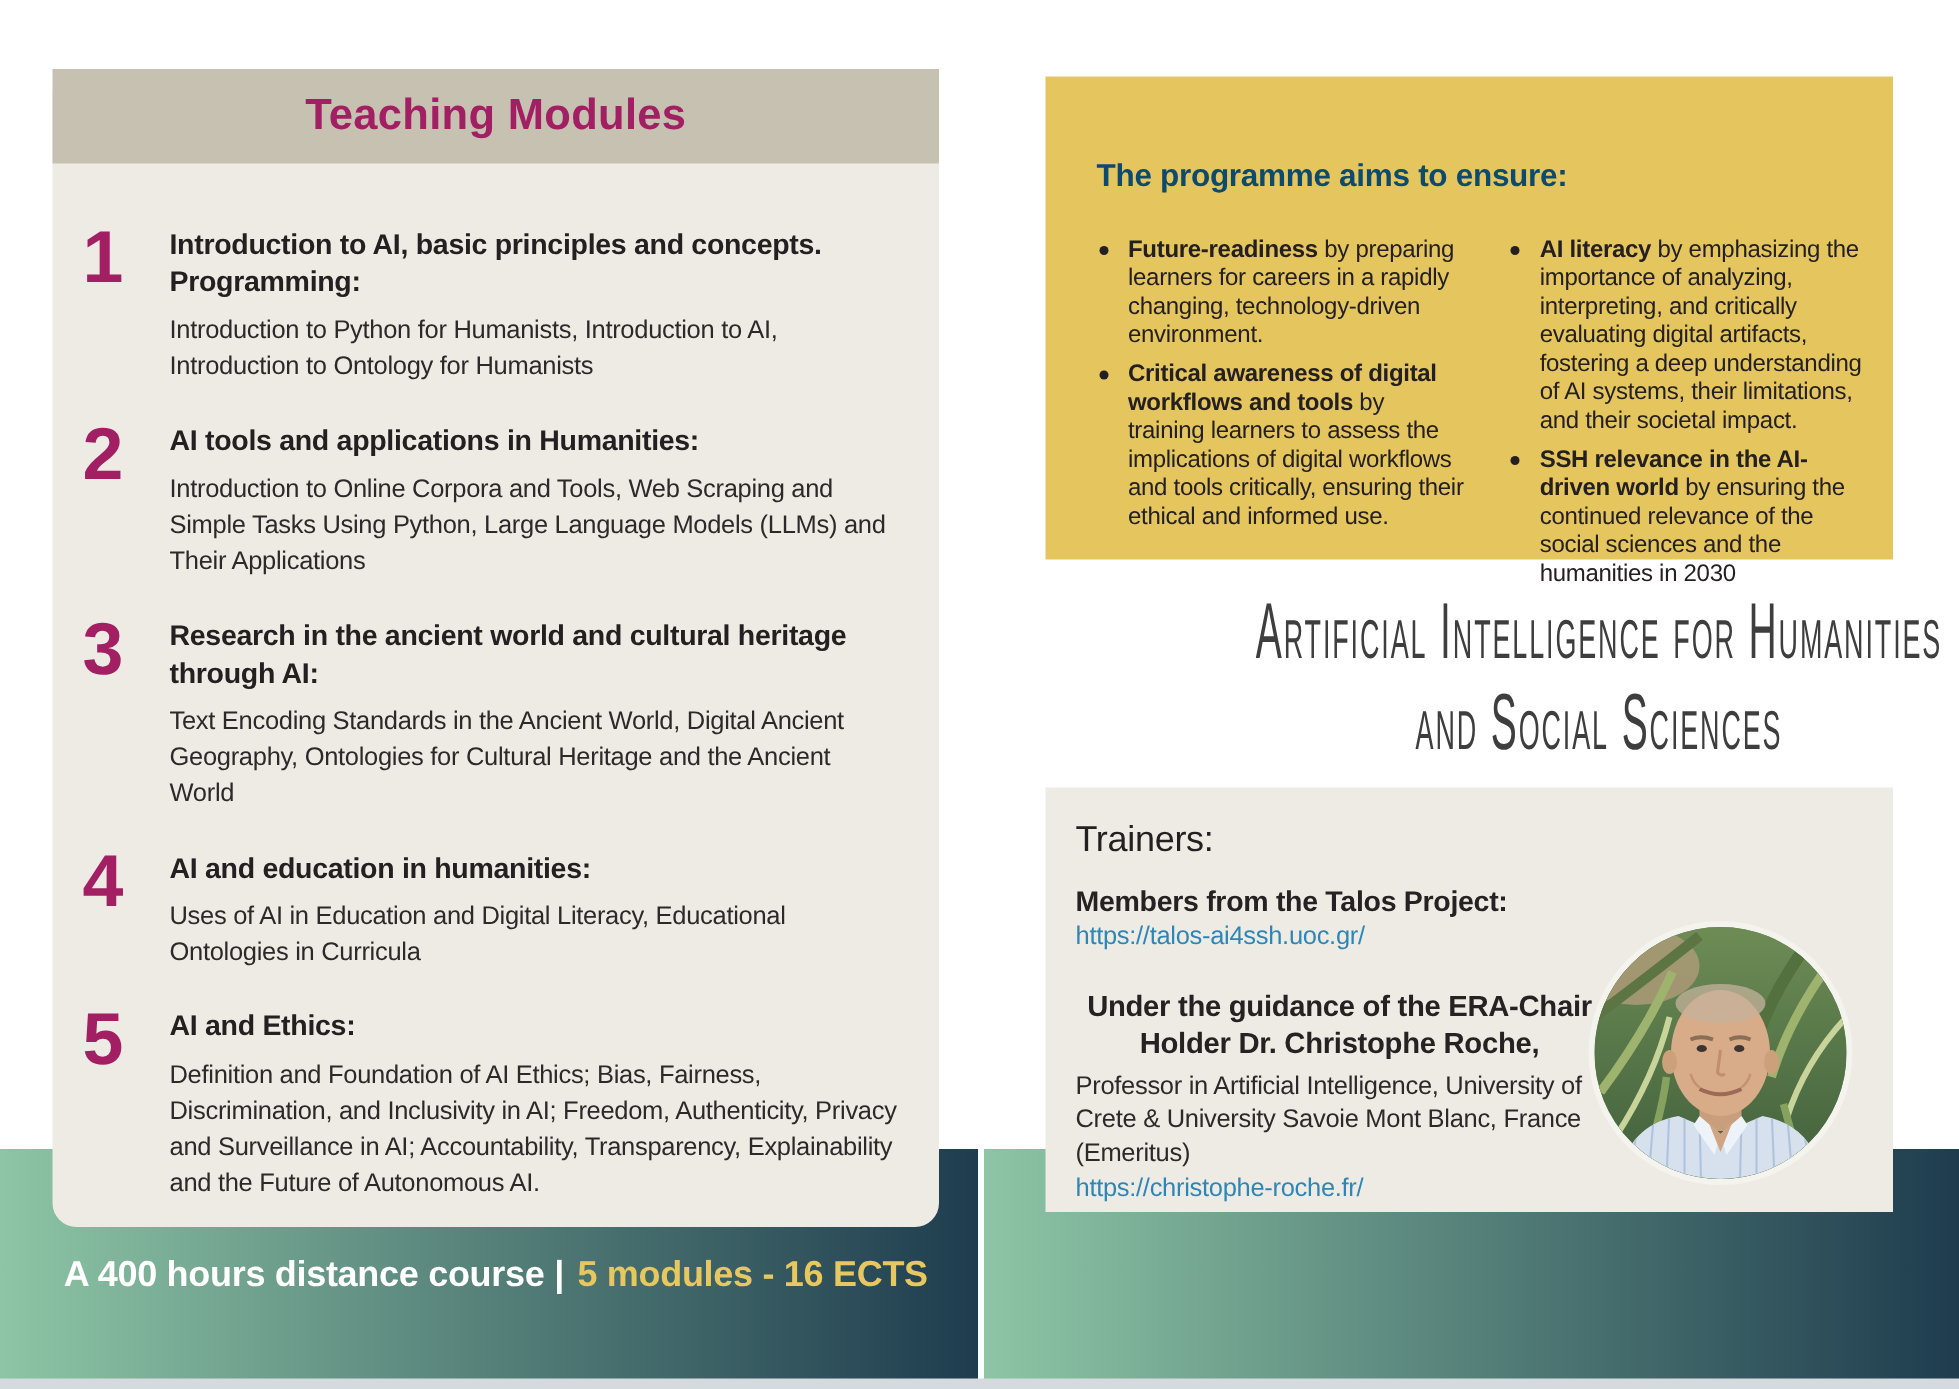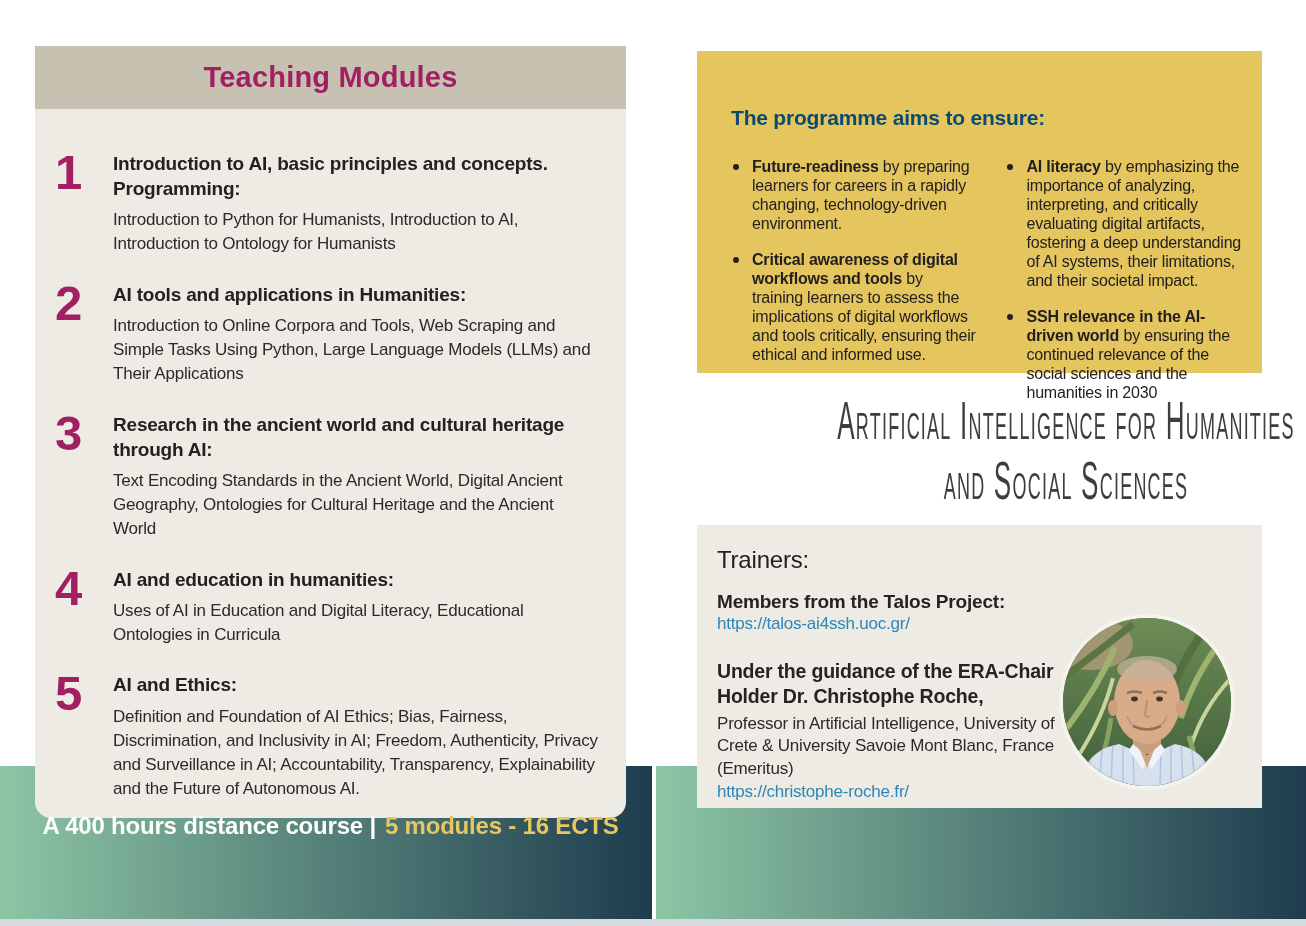--- a/index.html
+++ b/index.html
@@ -23,31 +23,31 @@
   .left-header { height:63px; background:#c7c1b1; display:flex; align-items:center; justify-content:center; }
   .left-header .hdr { color:var(--accent-magenta,#a21f63); font-size:29px; font-weight:bold; letter-spacing:.2px; }
   .modules { padding:42px 26px 0 20px; }
   .module { display:flex; margin-bottom:25px; }
   .module-number { width:58px; flex:none; color:var(--accent-magenta,#a21f63);
     font-size:49px; font-weight:bold; line-height:.88; letter-spacing:-2px; }
   .module-text { flex:1; max-width:520px; }
   .module-title { font-weight:bold; font-size:19px; line-height:1.32; letter-spacing:-.2px; color:#242021; margin-bottom:7px; max-width:505px; }
   .module-body { font-size:17px; line-height:1.43; letter-spacing:-.2px; color:#2d292a; }
 
-  .footer-line { position:absolute; left:35px; top:812px; width:591px; text-align:center;
+  .footer-line { position:absolute; left:35px; top:836px; width:591px; text-align:center;
     font-weight:bold; font-size:24px; letter-spacing:-.2px; white-space:nowrap; }
   .footer-line .fw { color:#ffffff; }
   .footer-line .fg { color:var(--gold,#e7c75f); margin-left:9px; }
 
   
   .aims-box { position:absolute; left:697px; top:51px; width:565px; height:322px;
     background:var(--yellow-panel,#e4c55e); padding:19px 14px 0 34px; }
   .aims-heading { font-weight:bold; font-size:21px; letter-spacing:-.2px; color:#0c4a6e;margin-top:36px; }
   .aims-columns { display:flex; margin-top:27px; }
-  .aims-col { display:flex; flex-direction:column; gap:17px; }
+  .aims-col { display:flex; flex-direction:column; gap:7px; }
   .aims-col.c1 { width:252px; margin-right:28px; }
   .aims-col.c2 { width:248px; }
   .bullet { display:flex; }
   .bullet .dot { flex:none; width:6px; height:6px; border-radius:50%; background:#242021; margin:7px 13px 0 2px; }
   .bullet p { font-size:16px; line-height:1.19; letter-spacing:-.2px; color:#242021; }
   .bullet b { font-weight:bold; }
 
   
   .course-title { position:absolute; left:697px; top:391px; width:565px; text-align:center; }
   .course-title .inner {
@@ -55,21 +55,21 @@
     font-variant:small-caps; font-weight:400; font-size:42px; line-height:1.14;
     letter-spacing:2px; color:#3e3e3e; white-space:nowrap;
   }
 
   
   .trainers { position:absolute; left:697px; top:525px; width:565px; height:283px;
     background:#edebe4; padding:21px 0 0 20px; }
   .trainers-heading { font-size:24px; font-weight:normal; letter-spacing:-.2px; color:#242021; }
   .members-label { font-size:19px; font-weight:bold; letter-spacing:-.2px; margin-top:17px; }
   .link { color:var(--link-blue,#2e86b6); font-size:17px; letter-spacing:-.2px; text-decoration:none; cursor:pointer; display:inline-block; margin-top:1px; }
-  .guidance-bold { font-size:19.5px; font-weight:bold; line-height:1.3; letter-spacing:-.2px; margin-top:25px; width:352px; }
+  .guidance-bold { font-size:19.5px; font-weight:bold; line-height:1.3; letter-spacing:-.2px; margin-top:25px; width:352px;text-align:center; }
   .guidance-text { font-size:17px; line-height:1.34; letter-spacing:-.2px; color:#2d292a; margin-top:3px; width:348px; }
 
   .photo { position:absolute; left:1059px; top:614px; width:176px; height:176px;
     border-radius:50%; overflow:hidden; border:4px solid #f4f3ee; background:#5d7d4a; }
   .photo svg { display:block; }
 </style>
 </head>
 <body>
 
 <div class="canvas">

